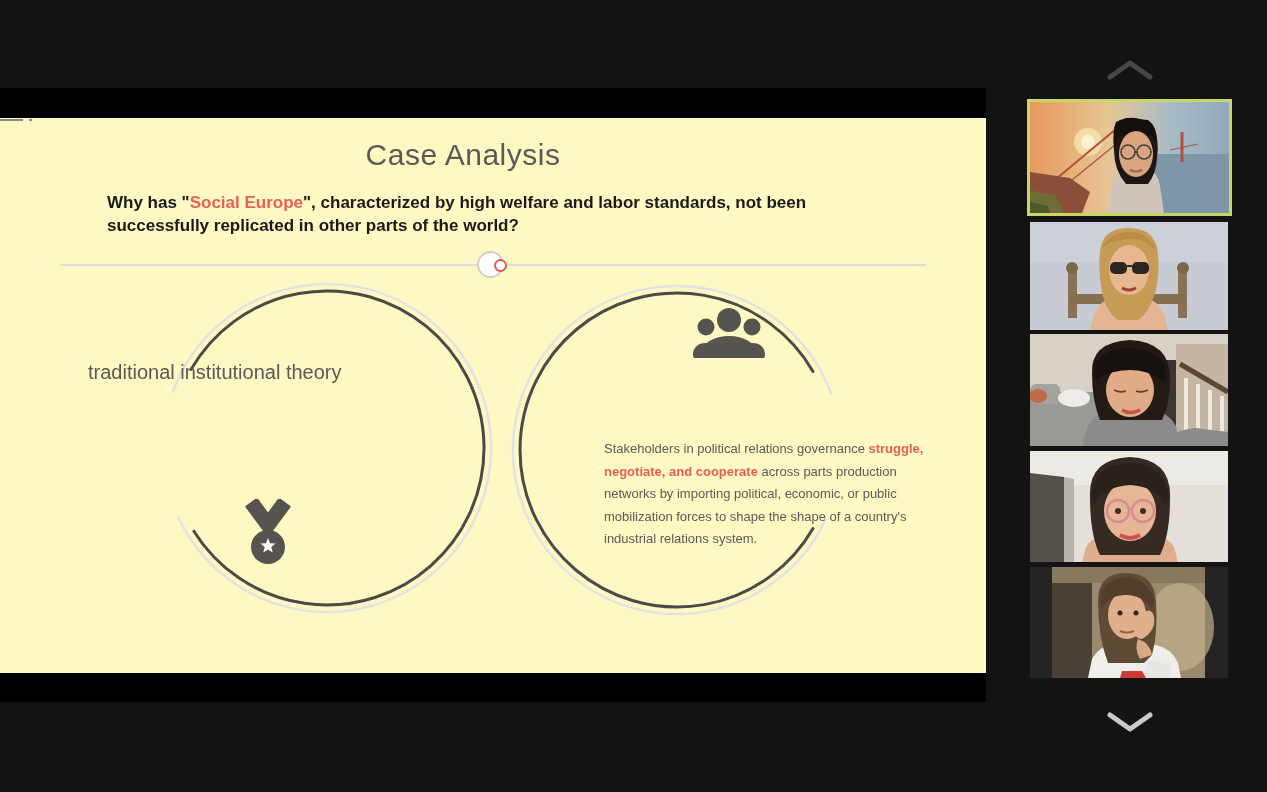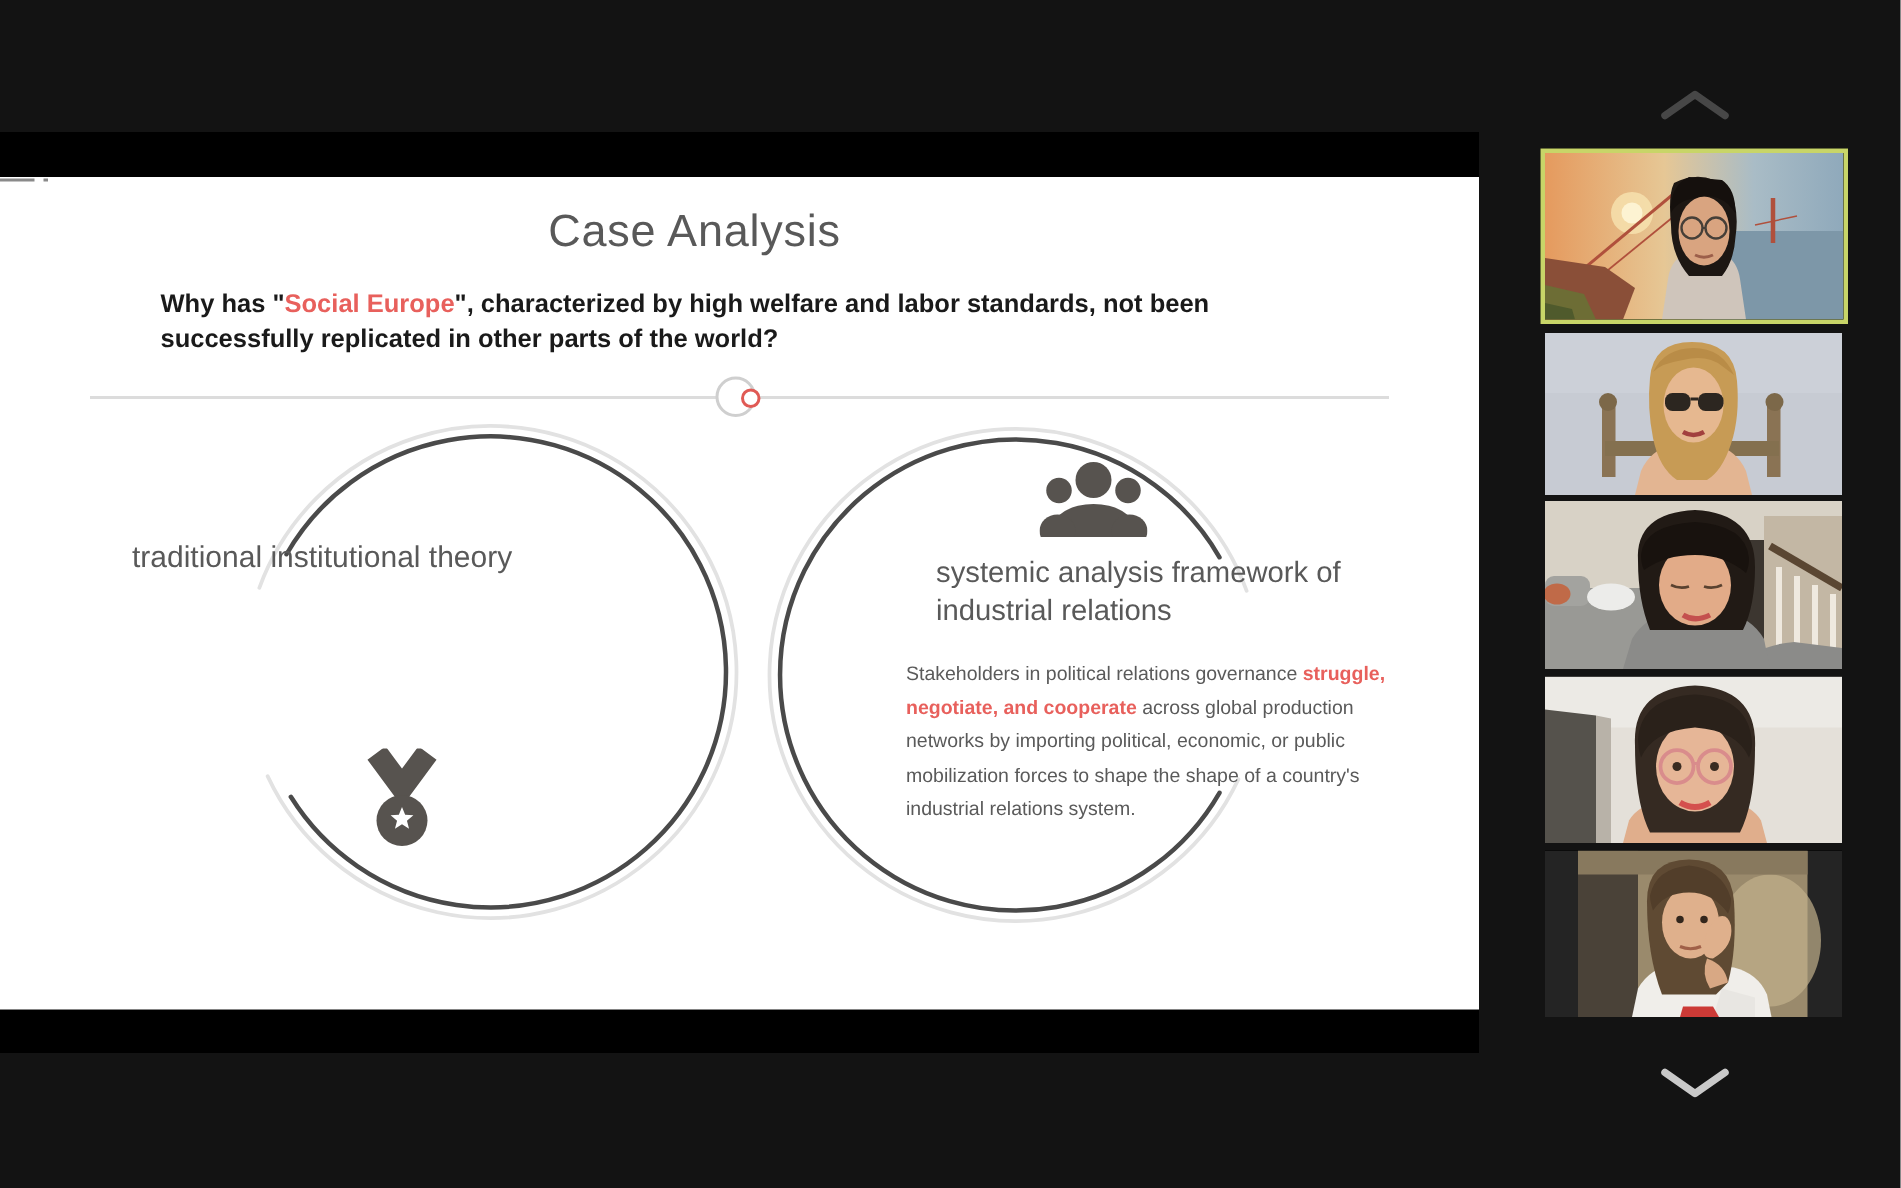--- a/index.html
+++ b/index.html
@@ -8,21 +8,21 @@
     background:#131313;
     font-family:"Liberation Sans", sans-serif;
     position:relative;
     overflow:hidden;
   }
 
   
   .share { position:absolute; left:0; top:88px; width:986px; height:614px; }
   .bar-top    { height:30px; background:#000; }
   .bar-bottom { height:29px; background:#000; }
-  .slide { position:relative; height:555px; background:#ffffff; overflow:hidden; }
+  .slide { position:relative; height:555px; background:#fef9c3; overflow:hidden; }
 
   .progress-dash { position:absolute; left:0; top:1px; width:23px; height:2px; background:#8a8a8a; }
   .progress-dot  { position:absolute; left:29px; top:1px; width:3px; height:2px; background:#8a8a8a; }
 
   .slide-title {
     position:absolute; left:0; right:60px; top:20px;
     text-align:center; font-size:30px; font-weight:400;
     color:#595959; letter-spacing:.5px;
   }
 
@@ -120,22 +120,21 @@
       <g fill="#57534f">
         <circle cx="36" cy="14" r="12"></circle>
         <circle cx="13" cy="21" r="8.5"></circle>
         <circle cx="59" cy="21" r="8.5"></circle>
         <ellipse cx="36" cy="46" rx="27" ry="16"></ellipse>
         <ellipse cx="12" cy="48" rx="12" ry="11"></ellipse>
         <ellipse cx="60" cy="48" rx="12" ry="11"></ellipse>
       </g>
     </svg>
 
-    <div class="col-right-heading">systemic analysis framework of industrial relations</div>
-    <div class="col-right-body"><span>Stakeholders in political relations governance </span><span class="red-bold">struggle, negotiate, and cooperate</span><span> across global production networks by importing political, economic, or public mobilization forces to shape the shape of a country's industrial relations system.</span></div>
+    <div class="col-right-body"><span>Stakeholders in political relations governance </span><span class="red-bold">struggle, negotiate, and cooperate</span><span> across parts production networks by importing political, economic, or public mobilization forces to shape the shape of a country's industrial relations system.</span></div>
   </div>
 
   <div class="bar-bottom"></div>
 </div>
 
 <svg class="chev chev-up" width="46" height="22">
   <polyline points="3,18 23,4 43,18" fill="none" stroke="#474747" stroke-width="5" stroke-linecap="round" stroke-linejoin="round"></polyline>
 </svg>
 
 <div class="thumb thumb-active" style="top:99px; height:117px;">

